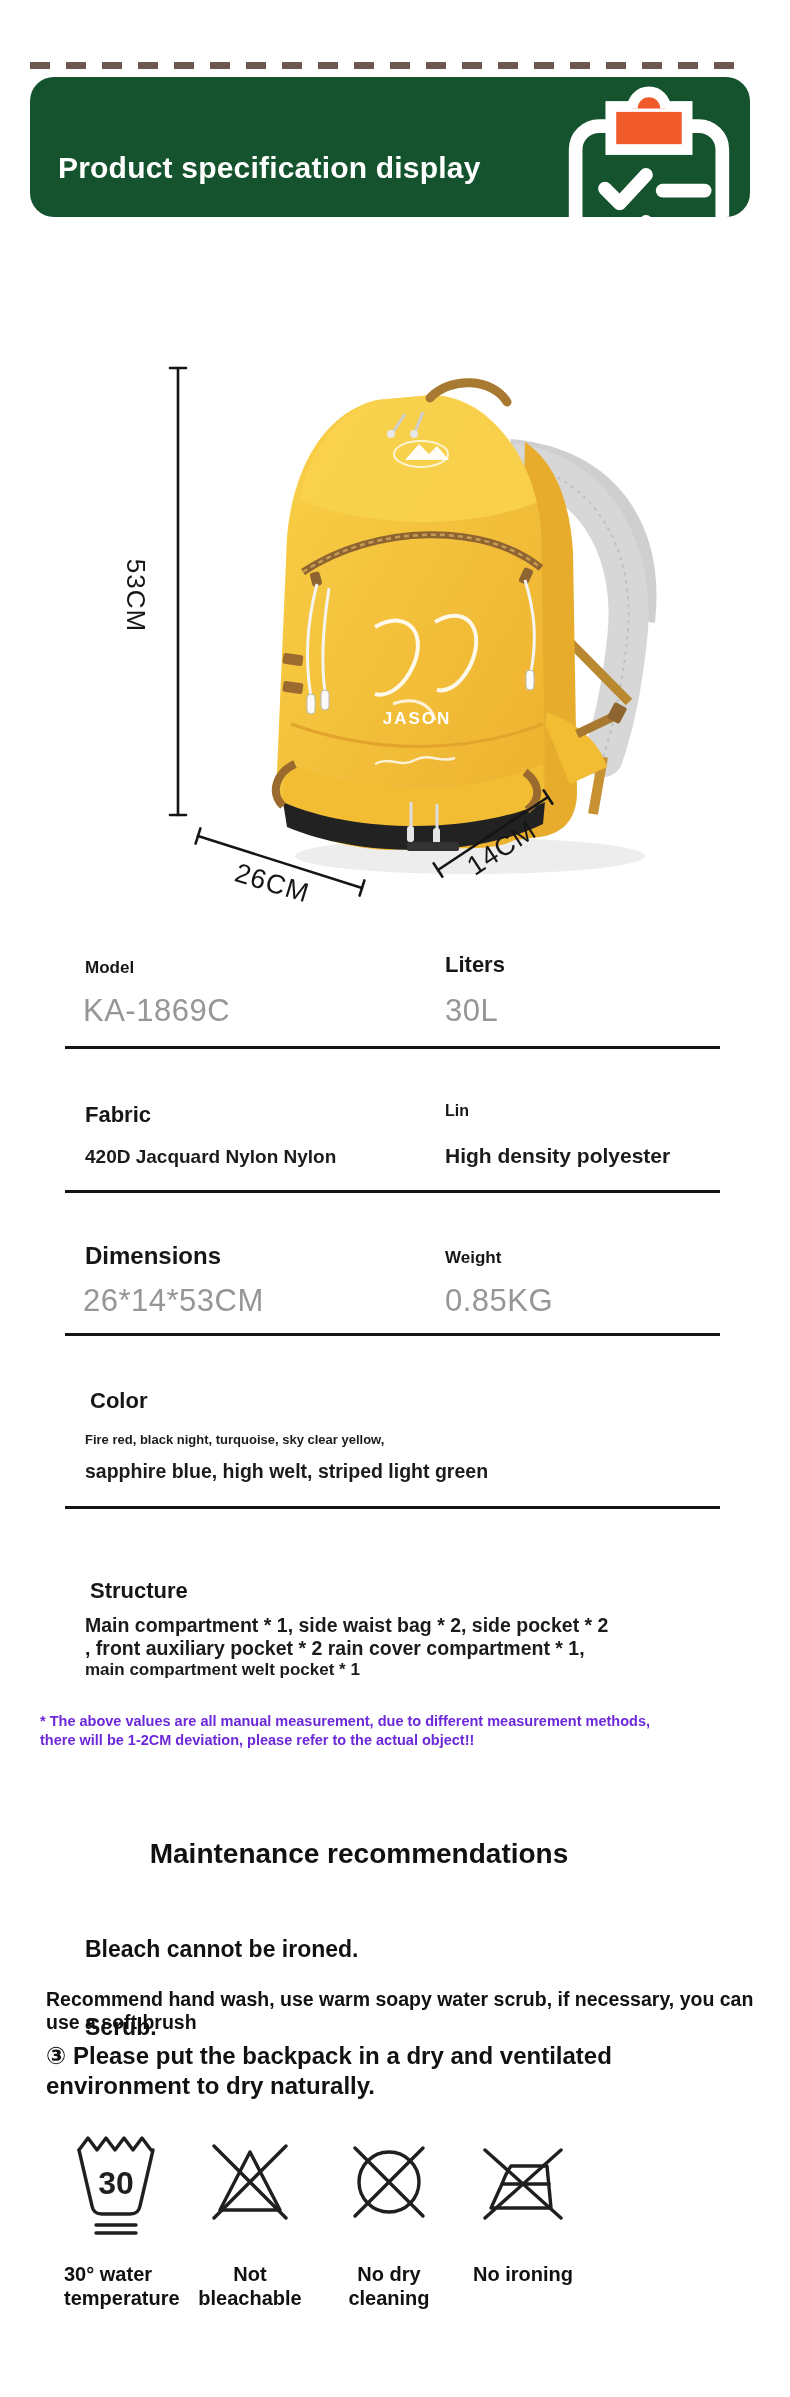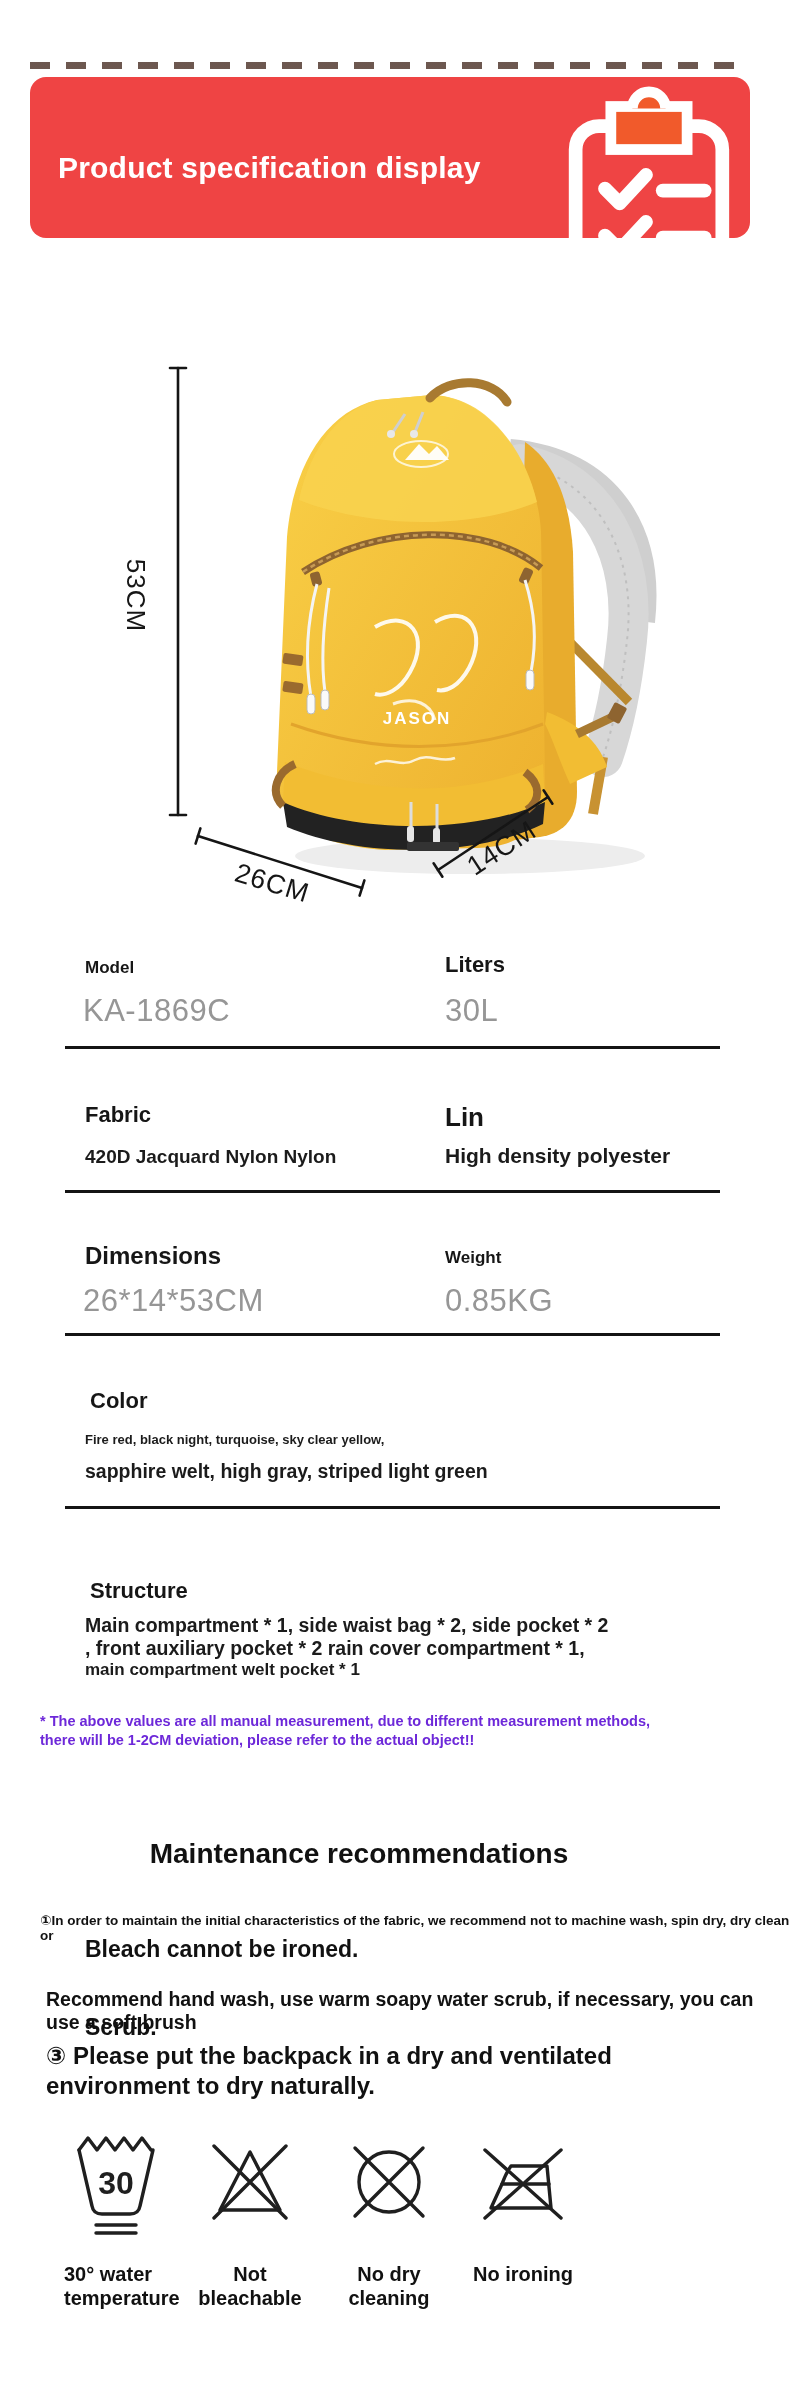--- a/index.html
+++ b/index.html
@@ -3,21 +3,21 @@
 <meta charset="utf-8">
 <style>
   html,body{margin:0;padding:0;background:#fff;}
   .page{position:relative;width:790px;height:2397px;background:#fff;overflow:hidden;
         font-family:"Liberation Sans","DejaVu Sans",sans-serif;color:#1c1c1c;}
   .abs{position:absolute;}
   
   .dashes{top:62px;left:30px;width:714px;height:7px;
     background:repeating-linear-gradient(90deg,rgba(72,46,36,.8) 0 20px,transparent 20px 36px);}
   
-  .banner{top:77px;left:30px;width:720px;height:161px;background:#ef4444;border-radius:16px;overflow:hidden;}
+  .banner{top:77px;left:30px;width:720px;height:140px;background:#14532d;border-radius:24px;overflow:hidden;}
   .banner h1{position:absolute;left:28px;top:0;height:181px;display:flex;align-items:center;margin:0;
     font-size:30px;font-weight:700;color:#fff;letter-spacing:.2px;}
   .clipboard{position:absolute;right:4px;top:8px;}
   
   .dim-label{font-size:27px;font-weight:500;color:#161616;text-align:center;letter-spacing:1px;}
   .dim-53{left:85px;top:580px;width:100px;transform:rotate(90deg);font-size:26px;}
   .dim-26{left:212px;top:868px;width:120px;transform:rotate(17deg);}
   .dim-14{left:442px;top:833px;width:120px;transform:rotate(-33deg);}
   
   .divider{left:65px;width:655px;height:3px;background:#141414;}
@@ -133,45 +133,44 @@
   </div>
 
   <div class="abs lbl" style="left:85px;top:958px;font-size:17px;">Model</div>
   <div class="abs val-gray" style="left:83px;top:993px;font-size:31px;">KA-1869C</div>
   <div class="abs lbl" style="left:445px;top:952px;font-size:22px;">Liters</div>
   <div class="abs val-gray" style="left:445px;top:993px;font-size:31px;">30L</div>
   <div class="abs divider" style="top:1046px;"></div>
 
   <div class="abs lbl" style="left:85px;top:1102px;font-size:22px;">Fabric</div>
   <div class="abs val-bold" style="left:85px;top:1146px;font-size:19px;">420D Jacquard Nylon Nylon</div>
-  <div class="abs lbl" style="left:445px;top:1102px;font-size:26px;">Lin</div>
+  <div class="abs lbl" style="left:445px;top:1102px;font-size:16px;">Lin</div>
   <div class="abs val-bold" style="left:445px;top:1144px;font-size:21px;">High density polyester</div>
   <div class="abs divider" style="top:1190px;"></div>
 
   <div class="abs lbl" style="left:85px;top:1242px;font-size:24px;">Dimensions</div>
   <div class="abs val-gray" style="left:83px;top:1283px;font-size:31px;">26*14*53CM</div>
   <div class="abs lbl" style="left:445px;top:1248px;font-size:17px;">Weight</div>
   <div class="abs val-gray" style="left:445px;top:1283px;font-size:31px;">0.85KG</div>
   <div class="abs divider" style="top:1333px;"></div>
 
   <div class="abs lbl" style="left:90px;top:1388px;font-size:22px;">Color</div>
   <div class="abs val-bold" style="left:85px;top:1432px;font-size:13px;">Fire red, black night, turquoise, sky clear yellow,</div>
-  <div class="abs val-bold" style="left:85px;top:1460px;font-size:19.5px;">sapphire welt, high gray, striped light green</div>
+  <div class="abs val-bold" style="left:85px;top:1460px;font-size:19.5px;">sapphire blue, high welt, striped light green</div>
   <div class="abs divider" style="top:1506px;"></div>
 
   <div class="abs lbl" style="left:90px;top:1578px;font-size:22px;">Structure</div>
   <div class="abs val-bold" style="left:85px;top:1614px;font-size:19.5px;">Main compartment * 1, side waist bag * 2, side pocket * 2</div>
   <div class="abs val-bold" style="left:85px;top:1637px;font-size:19.5px;">, front auxiliary pocket * 2 rain cover compartment * 1,</div>
   <div class="abs val-bold" style="left:85px;top:1660px;font-size:17px;">main compartment welt pocket * 1</div>
 
   <div class="abs note" style="left:40px;top:1712px;">* The above values are all manual measurement, due to different measurement methods,</div>
   <div class="abs note" style="left:40px;top:1731px;">there will be 1-2CM deviation, please refer to the actual object!!</div>
 
   <div class="abs mh" style="top:1838px;">Maintenance recommendations</div>
-  <div class="abs m-small" style="left:40px;top:1912px;">①In order to maintain the initial characteristics of the fabric, we recommend not to machine wash, spin dry, dry clean or</div>
   <div class="abs m-big" style="left:85px;top:1936px;">Bleach cannot be ironed.</div>
   <div class="abs m-mid" style="left:46px;top:1988px;">Recommend hand wash, use warm soapy water scrub, if necessary, you can use a soft brush</div>
   <div class="abs m-big" style="left:85px;top:2014px;">Scrub.</div>
   <div class="abs m-big2" style="left:46px;top:2042px;">③ Please put the backpack in a dry and ventilated</div>
   <div class="abs m-big2" style="left:46px;top:2072px;">environment to dry naturally.</div>
 
   <div class="abs care-item first" style="left:46px;">
     <svg width="90" height="132" viewBox="0 0 90 132" fill="none" stroke="#1f1f1f" stroke-width="3.4" stroke-linecap="round" stroke-linejoin="round">
       <polyline points="8,24 17,12 26,24 35,12 44,24 53,12 62,24 71,12 80,24"></polyline>
       <path d="M8,24 L21,80 C22,86 26,88 31,88 L59,88 C64,88 68,86 69,80 L82,24"></path>

